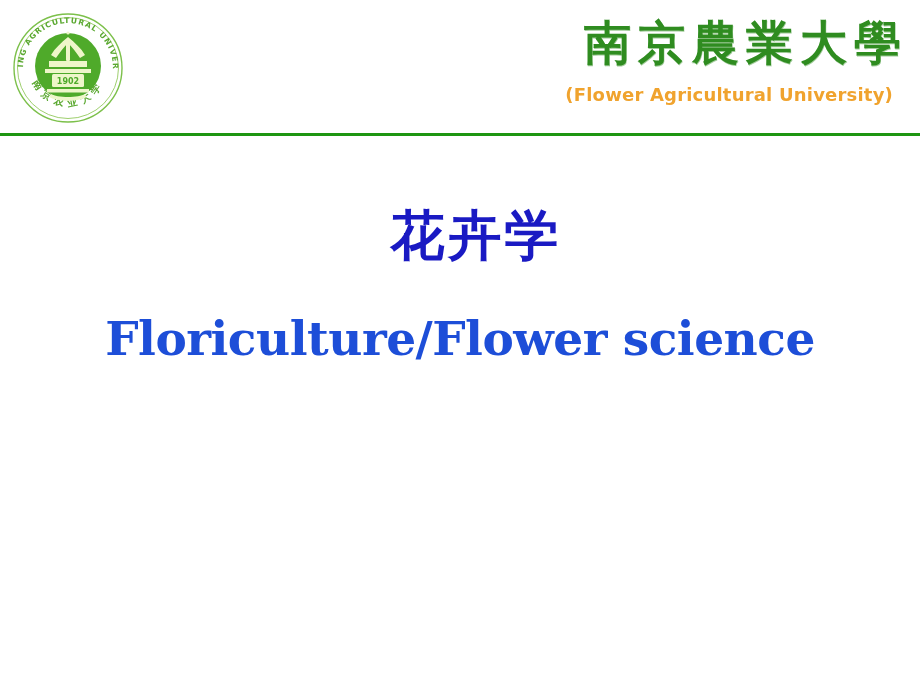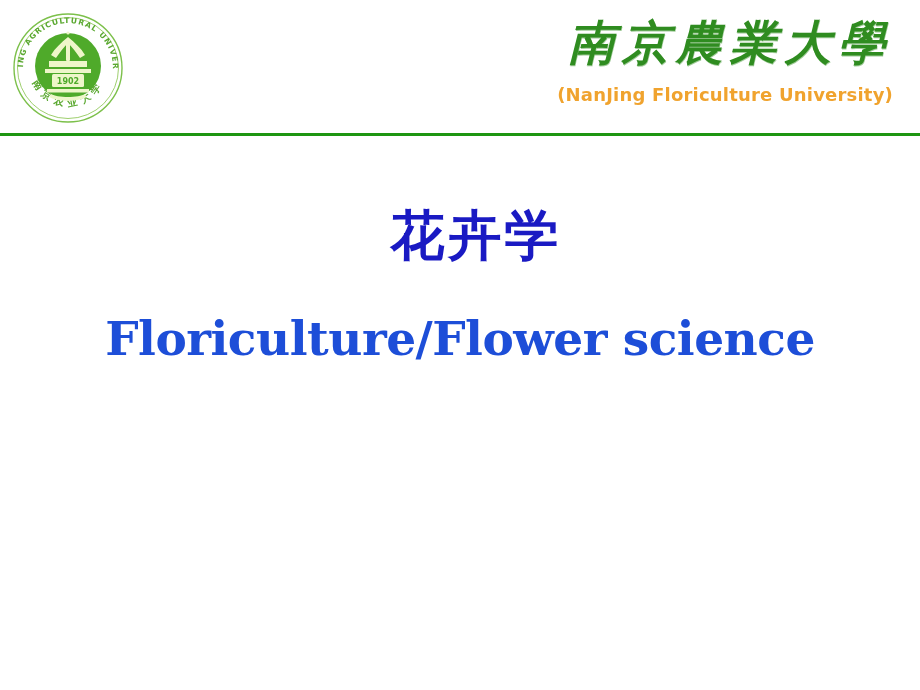--- a/index.html
+++ b/index.html
@@ -37,30 +37,29 @@
     left: 11px;
     top: 11px;
     width: 114px;
     height: 114px;
   }
   .seal svg { display: block; width: 114px; height: 114px; }
 
   
   .uni-name-cn {
     position: absolute;
-    right: 28px;
+    right: 12px;
     top: 18px;
     font-family: "DejaVu Serif", "Liberation Serif", serif;
     font-size: 47px;
     line-height: 1.05;
     letter-spacing: 7px;
     color: #2f8c20;
     font-weight: 700;
     white-space: nowrap;
-    font-style: italic;
     text-shadow: 0.5px 0.5px 0 rgba(47,140,32,0.45);
   }
 
   .uni-name-en {
     position: absolute;
     right: 27px;
     top: 84px;
     font-family: "DejaVu Sans", "Liberation Sans", sans-serif;
     font-size: 18px;
     font-weight: 700;
@@ -164,21 +163,21 @@
         <g fill="#4faa2a" font-family="DejaVu Sans, sans-serif" font-size="8" font-weight="700">
           <text x="57" y="73" text-anchor="middle">1902</text>
         </g>
 
         <circle cx="57" cy="22" r="1.6" fill="#eef6c9"></circle>
       </svg>
     </div>
 
     <div class="uni-name-cn">南京農業大學</div>
 
-    <div class="uni-name-en">(NanJing Floriculture University)</div>
+    <div class="uni-name-en">(Flower Agricultural University)</div>
   </div>
 
   <div class="rule"></div>
 
   <div class="content">
     <div class="main-title">花卉学</div>
 
     <div class="sub-title">Floriculture/Flower science</div>
 
     <div class="body-blank"></div>

